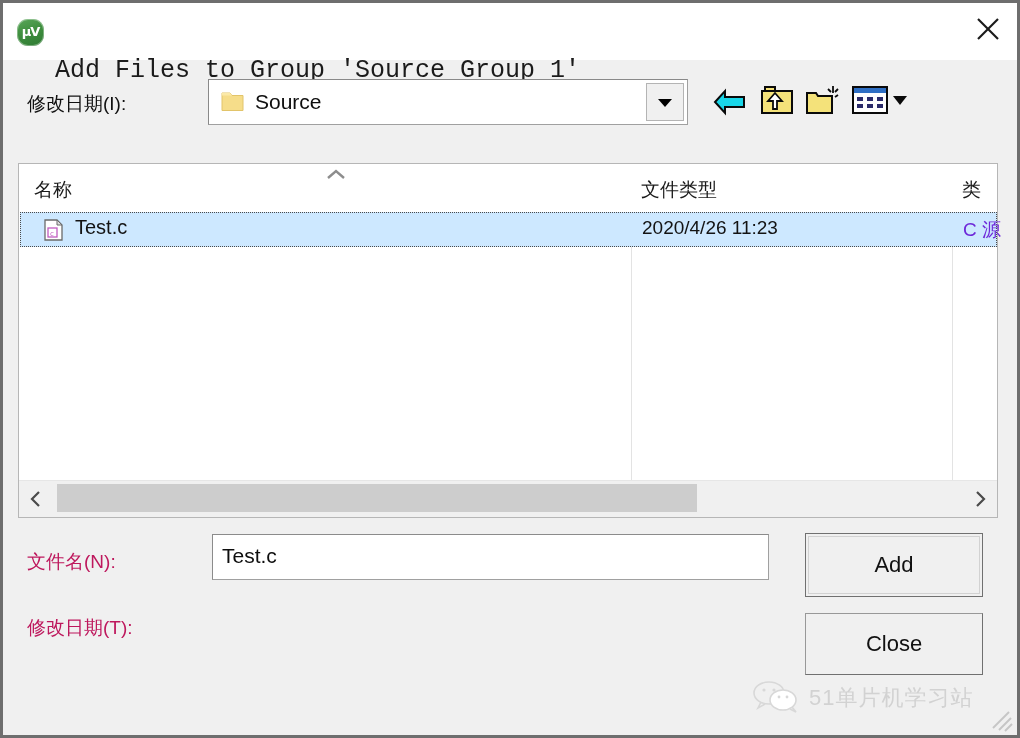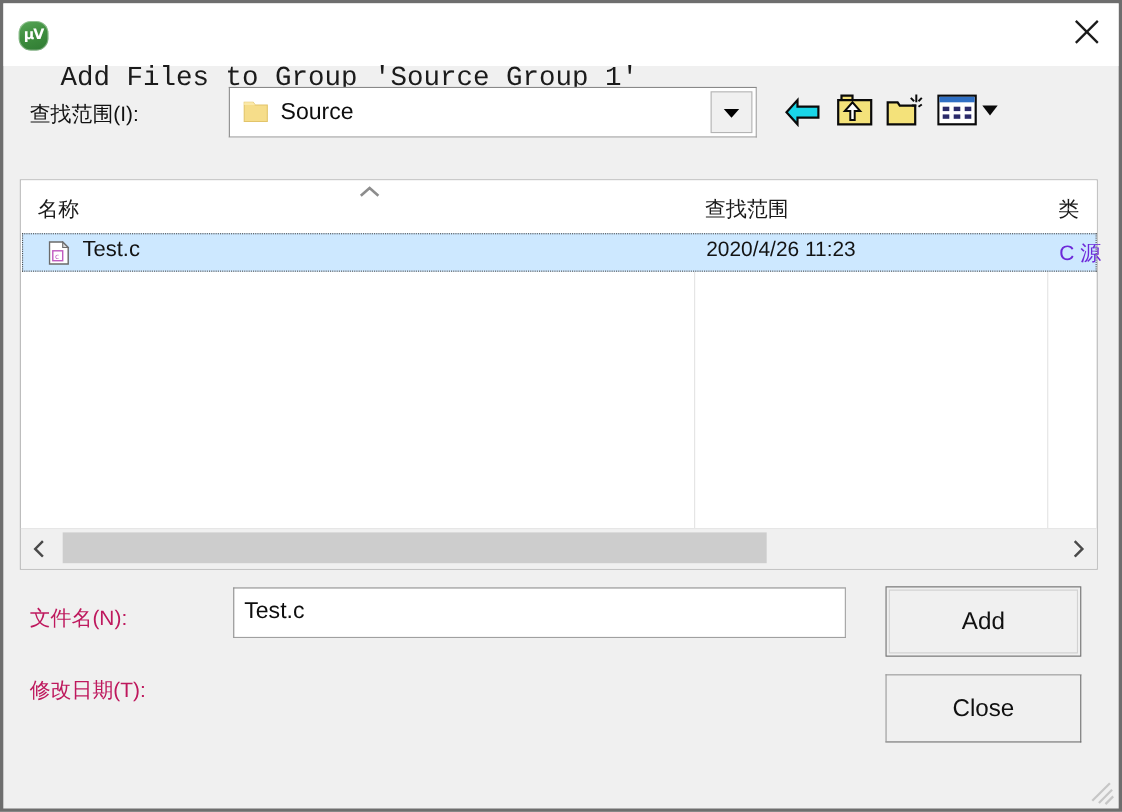--- a/index.html
+++ b/index.html
@@ -202,21 +202,21 @@
     </div>
     <div class="title-text">Add Files to Group 'Source Group 1'</div>
     <div class="close-btn">
       <svg width="22" height="22" viewBox="0 0 22 22">
         <line x1="1" y1="1" x2="21" y2="21" stroke="#1a1a1a" stroke-width="2.1"></line>
         <line x1="21" y1="1" x2="1" y2="21" stroke="#1a1a1a" stroke-width="2.1"></line>
       </svg>
     </div>
   </div>
 
-  <div class="lookin-label">查找范围(I):</div>
+  <div class="lookin-label">修改日期(I):</div>
 
   <div class="path-combo">
     <svg class="path-folder" viewBox="0 0 24 22">
       <path d="M1 2 h8 l2 2.5 h11 v15 h-21 z" fill="#f6dd8a" stroke="#e2c46a" stroke-width="1"></path>
       <path d="M1 2 h8 l2 2.5 h-10 z" fill="#fbe9a8"></path>
     </svg>
     <div class="path-text">Source</div>
     <div class="combo-arrow-btn">
       <div class="tri"></div>
     </div>
@@ -268,21 +268,21 @@
   <div class="listframe">
 
     <div class="col-divider col-div-1"></div>
     <div class="col-divider col-div-2"></div>
 
     <div class="headerrow">
       <div class="colhead colhead-name">名称</div>
       <svg class="sort-chevron" viewBox="0 0 24 14">
         <path d="M4 11 L12 4 L20 11" fill="none" stroke="#8d8d8d" stroke-width="2.4"></path>
       </svg>
-      <div class="colhead colhead-date">查找范围</div>
+      <div class="colhead colhead-date">文件类型</div>
       <div class="colhead colhead-type">类</div>
     </div>
 
     <div class="filerow">
       <svg class="file-icon" viewBox="0 0 19 22">
         <path d="M1 1 h12 l5 5 v15 h-17 z" fill="#ffffff" stroke="#6b6b6b" stroke-width="1.3"></path>
         <path d="M13 1 v5 h5 z" fill="#dcdcdc" stroke="#6b6b6b" stroke-width="1"></path>
         <rect x="4" y="9" width="9" height="9" fill="none" stroke="#c05cc0" stroke-width="1.3"></rect>
         <text x="6" y="16.5" font-size="7" fill="#c05cc0" font-family="DejaVu Sans, sans-serif">c</text>
       </svg>
@@ -309,20 +309,33 @@
   <div class="form-label lbl-filename">文件名(N):</div>
   <div class="textfield tf-filename">
     <div class="tf-value">Test.c</div>
   </div>
 
   <div class="form-label lbl-filetype">修改日期(T):</div>
 
   <div class="btn btn-close">Close</div>
   <div class="btn btn-add">Add</div>
 
+  <div class="watermark">
+    <svg width="50" height="32" viewBox="0 0 50 32">
+      <ellipse cx="18" cy="12" rx="15" ry="11" fill="none" stroke="#d8d8d8" stroke-width="1.6"></ellipse>
+      <path d="M10 21 L7 27 L14 23" fill="none" stroke="#d8d8d8" stroke-width="1.6"></path>
+      <circle cx="13" cy="9" r="1.6" fill="#d8d8d8"></circle>
+      <circle cx="23" cy="9" r="1.6" fill="#d8d8d8"></circle>
+      <ellipse cx="32" cy="19" rx="13" ry="10" fill="#ffffff" stroke="#d8d8d8" stroke-width="1.6"></ellipse>
+      <path d="M41 26 L45 31 L39 28" fill="none" stroke="#d8d8d8" stroke-width="1.6"></path>
+      <circle cx="28" cy="16" r="1.4" fill="#d8d8d8"></circle>
+      <circle cx="36" cy="16" r="1.4" fill="#d8d8d8"></circle>
+    </svg>
+    <div class="wm-text">51单片机学习站</div>
+  </div>
 
   <svg class="grip" viewBox="0 0 26 26">
     <g stroke="#c6c6c6" stroke-width="2">
       <line x1="22" y1="6" x2="6" y2="22"></line>
       <line x1="24" y1="12" x2="12" y2="24"></line>
       <line x1="25" y1="18" x2="18" y2="25"></line>
     </g>
   </svg>
 
 </div>

